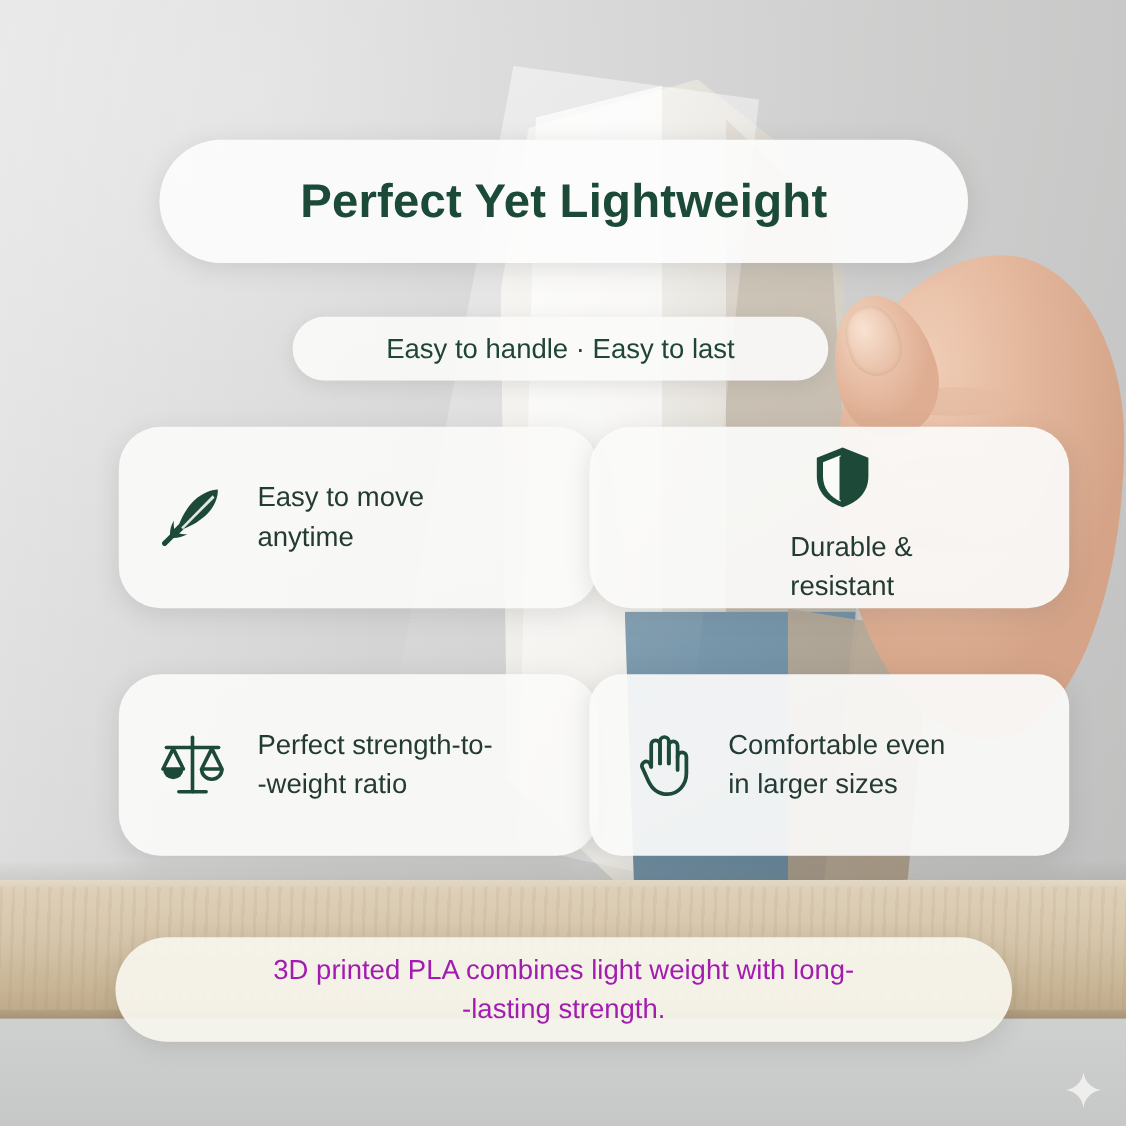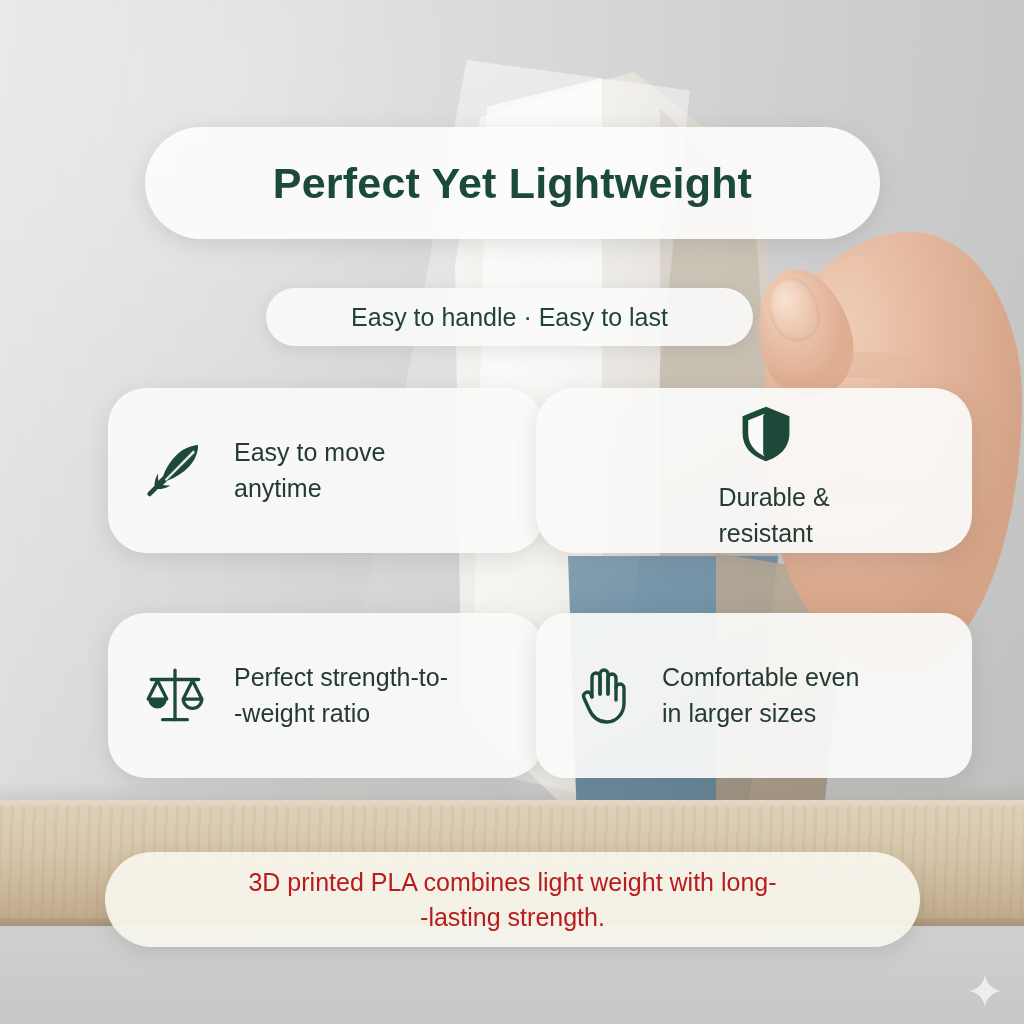--- a/index.html
+++ b/index.html
@@ -159,21 +159,21 @@
 
   .banner{
     position:absolute; left:105px; top:852px; width:815px; height:95px;
     background:rgba(247,244,236,.94);
     border-radius:48px;
     box-shadow:0 6px 20px rgba(100,95,85,.18);
     display:flex; align-items:center; justify-content:center;
     text-align:center;
   }
   .banner .txt{
-    font-size:25px; line-height:1.38; color:#b91c1c; white-space:pre-line;
+    font-size:25px; line-height:1.38; color:#a21caf; white-space:pre-line;
   }
 
   .sparkle{
     position:absolute; left:968px; top:974px; width:34px; height:34px;
     color:#efeeec;
   }
 </style>
 </head>
 <body>
 

